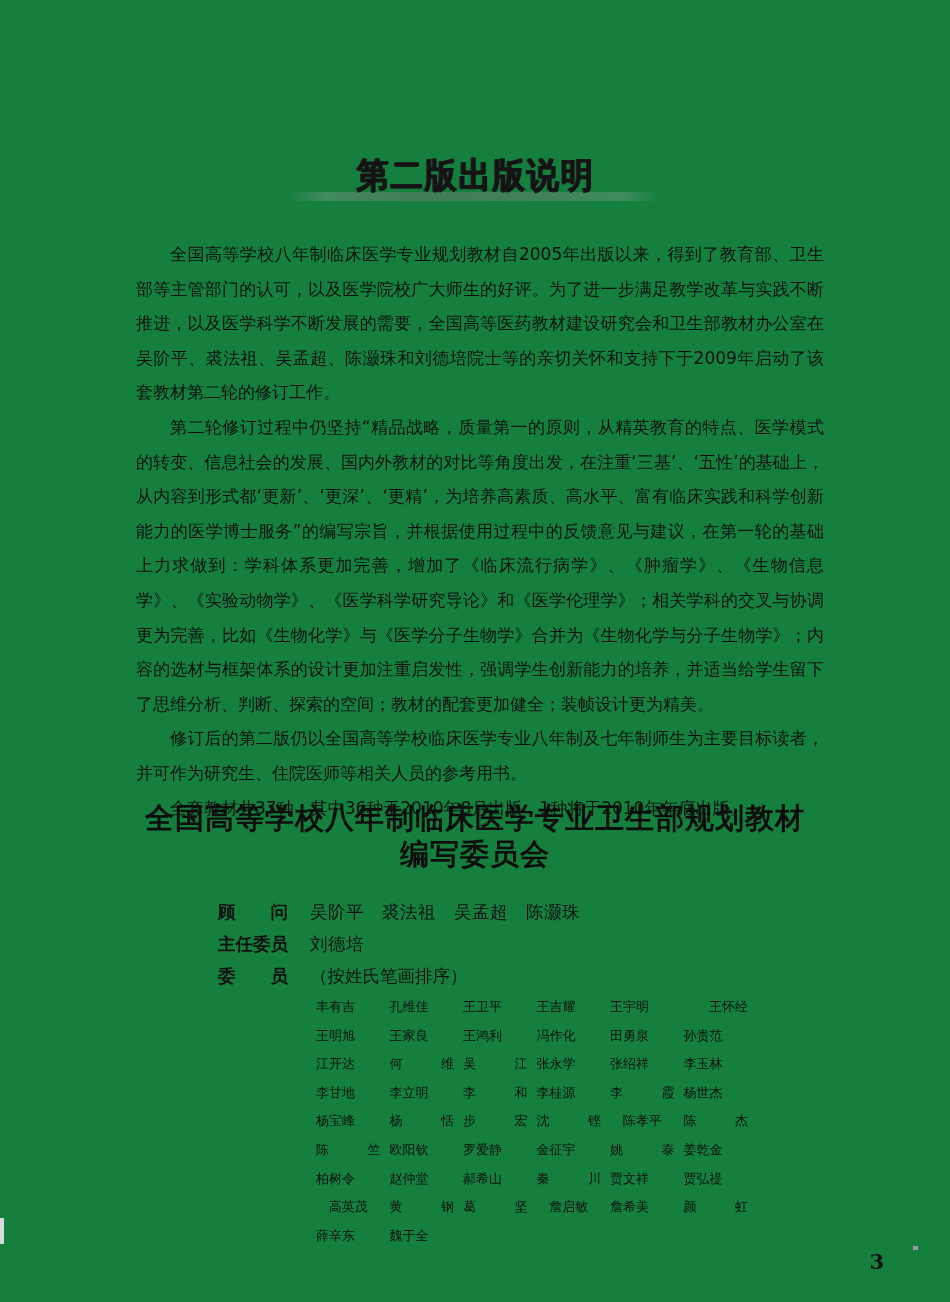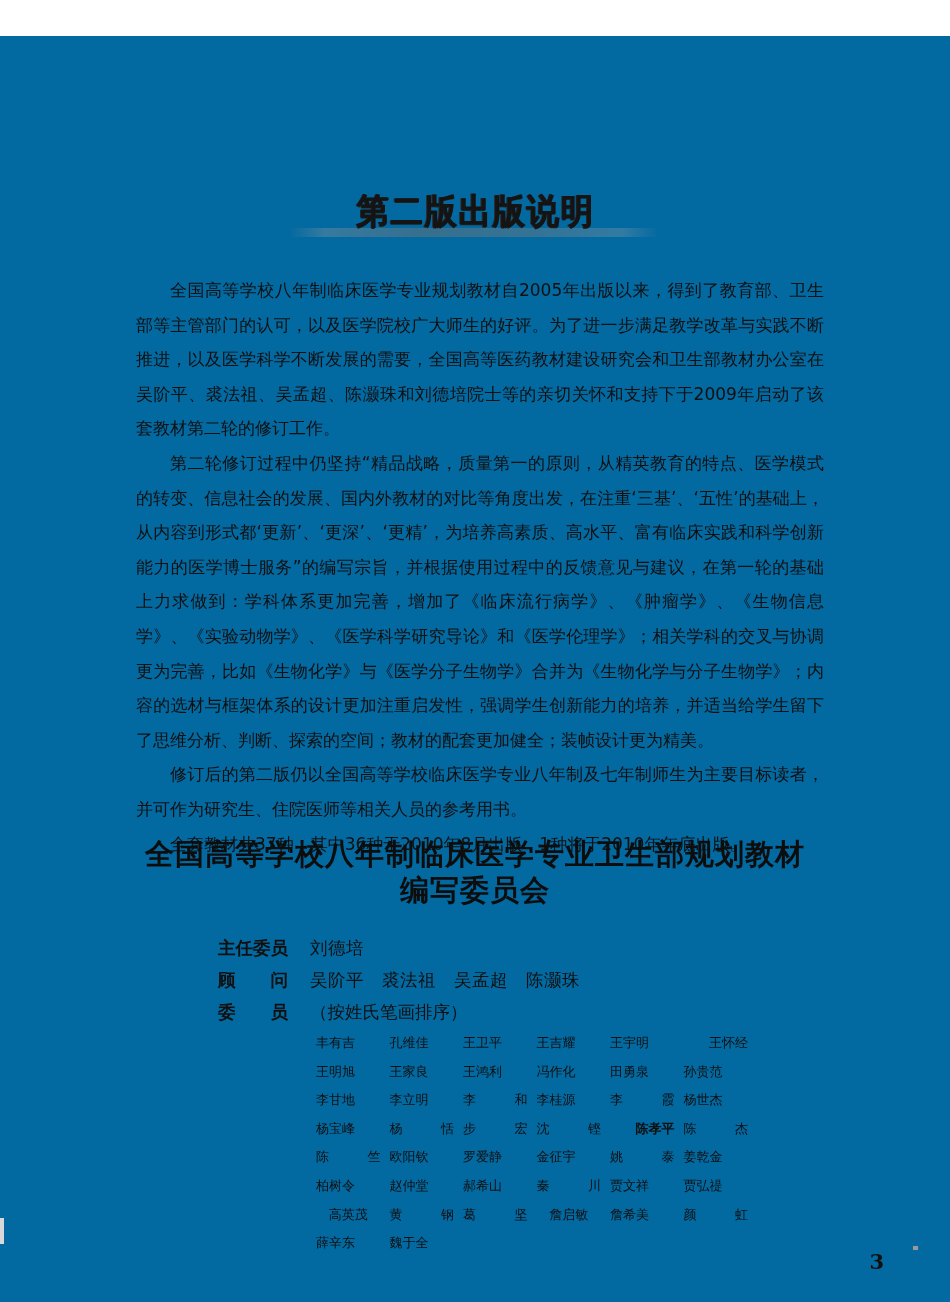--- a/index.html
+++ b/index.html
@@ -12,22 +12,21 @@
     height: 1302px;
     position: relative;
     font-family: "DejaVu Sans", "Liberation Sans", sans-serif;
     color: #111111;
     overflow: hidden;
   }
 
   .page {
     position: absolute;
     inset: 0;
-    background: #0369a1;
-    margin-top: 36px;
+    background: #15803d;
   }
 
   
   .title-block {
     position: absolute;
     left: 0;
     top: 152px;
     width: 950px;
     text-align: center;
   }
@@ -197,26 +196,26 @@
     <p>全套教材共37种，其中36种于2010年8月出版，1种将于2010年年底出版。</p>
   </div>
 
   <div class="committee-heading">
     <span>全国高等学校八年制临床医学专业卫生部规划教材</span>
     <span class="line2">编写委员会</span>
   </div>
 
   <div class="roster">
     <div class="roster-row">
+      <span class="roster-label">顾　　问</span>
+      <span class="roster-value">吴阶平　裘法祖　吴孟超　陈灏珠</span>
+    </div>
+    <div class="roster-row">
       <span class="roster-label">主任委员</span>
       <span class="roster-value">刘德培</span>
-    </div>
-    <div class="roster-row">
-      <span class="roster-label">顾　　问</span>
-      <span class="roster-value">吴阶平　裘法祖　吴孟超　陈灏珠</span>
     </div>
     <div class="roster-row">
       <span class="roster-label">委　　员</span>
       <span class="roster-note">（按姓氏笔画排序）</span>
     </div>
   </div>
 
   <div class="name-grid">
       <div class="name-row">
         <div class="name-cell">
@@ -253,20 +252,42 @@
         </div>
         <div class="name-cell">
           <span style="width: 100%; text-align: left;">田勇泉</span>
         </div>
         <div class="name-cell">
           <span style="width: 100%; text-align: left;">孙贵范</span>
         </div>
       </div>
       <div class="name-row">
         <div class="name-cell">
+          <span style="width: 100%; text-align: left;">江开达</span>
+        </div>
+        <div class="name-cell">
+          <span>何</span>
+          <span>维</span>
+        </div>
+        <div class="name-cell">
+          <span>吴</span>
+          <span>江</span>
+        </div>
+        <div class="name-cell">
+          <span style="width: 100%; text-align: left;">张永学</span>
+        </div>
+        <div class="name-cell">
+          <span style="width: 100%; text-align: left;">张绍祥</span>
+        </div>
+        <div class="name-cell">
+          <span style="width: 100%; text-align: left;">李玉林</span>
+        </div>
+      </div>
+      <div class="name-row">
+        <div class="name-cell">
           <span style="width: 100%; text-align: left;">李甘地</span>
         </div>
         <div class="name-cell">
           <span style="width: 100%; text-align: left;">李立明</span>
         </div>
         <div class="name-cell">
           <span>李</span>
           <span>和</span>
         </div>
         <div class="name-cell">
@@ -290,21 +311,21 @@
         </div>
         <div class="name-cell">
           <span>步</span>
           <span>宏</span>
         </div>
         <div class="name-cell">
           <span>沈</span>
           <span>铿</span>
         </div>
         <div class="name-cell">
-          <span style="width: 100%; text-align: right; font-weight: bold;">陈孝平</span>
+          <span style="width: 100%; text-align: center;">陈孝平</span>
         </div>
         <div class="name-cell">
           <span>陈</span>
           <span>杰</span>
         </div>
       </div>
       <div class="name-row">
         <div class="name-cell">
           <span>陈</span>
           <span>竺</span>

